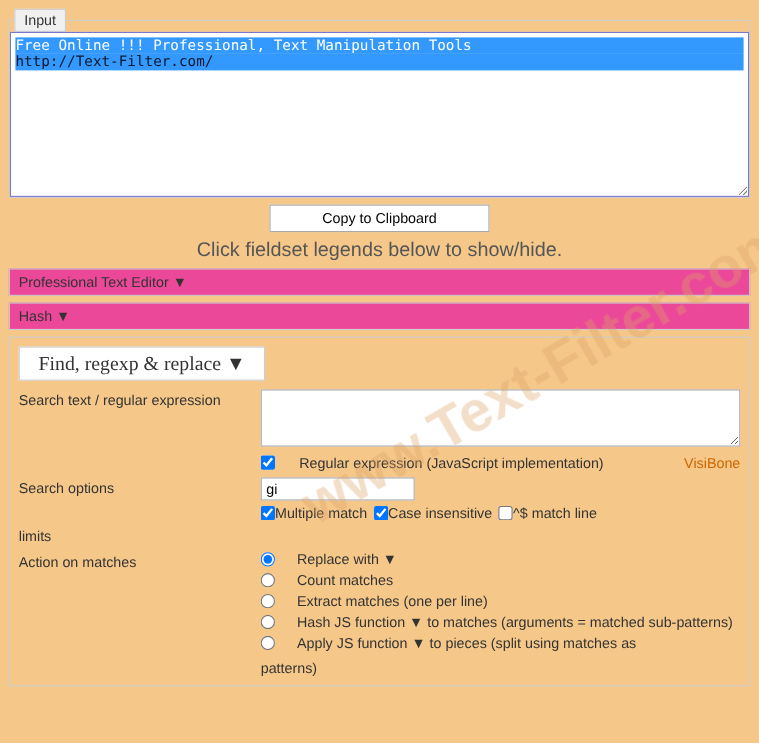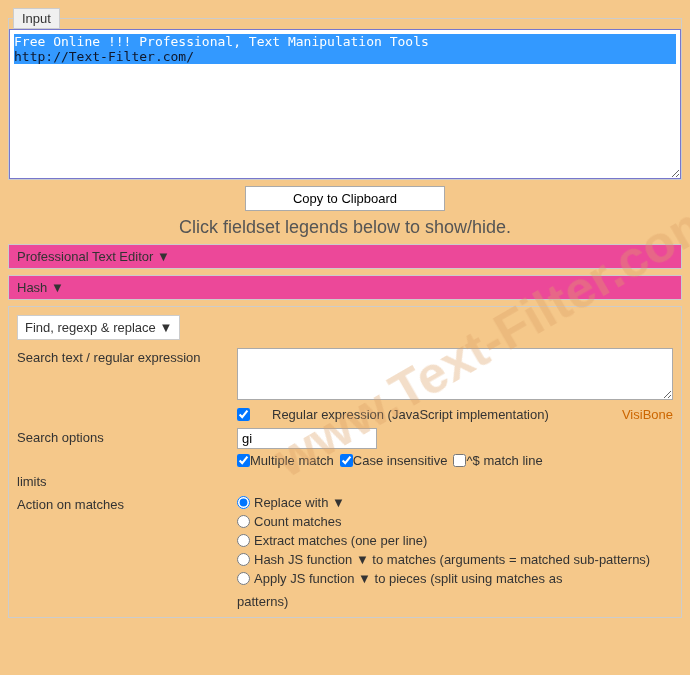--- a/index.html
+++ b/index.html
@@ -78,26 +78,27 @@
     
     .frr-section {
       border: 1px solid #ccc;
       background: #f5c88a;
       padding: 8px;
       margin-bottom: 6px;
     }
     .frr-legend-bar {
       background: white;
       border: 1px solid #ccc;
-      padding: 4px 7px;
+      padding: 4px 17px;
       margin-bottom: 8px;
-      font-size: 13px;
+      font-size: 18px;
       cursor: pointer;
       display: inline-flex;
       align-items: center;
+      font-family: Liberation Serif, serif;
     }
 
     .form-row {
       display: flex;
       align-items: flex-start;
       margin-bottom: 6px;
     }
     .form-label {
       width: 220px;
       min-width: 220px;
@@ -179,21 +180,21 @@
     .radio-row {
       display: flex;
       align-items: center;
       gap: 5px;
       margin-bottom: 4px;
     }
     .radio-row label {
       font-size: 13px;
       display: flex;
       align-items: center;
-      gap: 4px;
+      gap: 20px;
       cursor: pointer;
     }
 
     .action-matches-section {
       display: flex;
       align-items: flex-start;
       margin-bottom: 4px;
     }
     .action-label {
       width: 220px;

